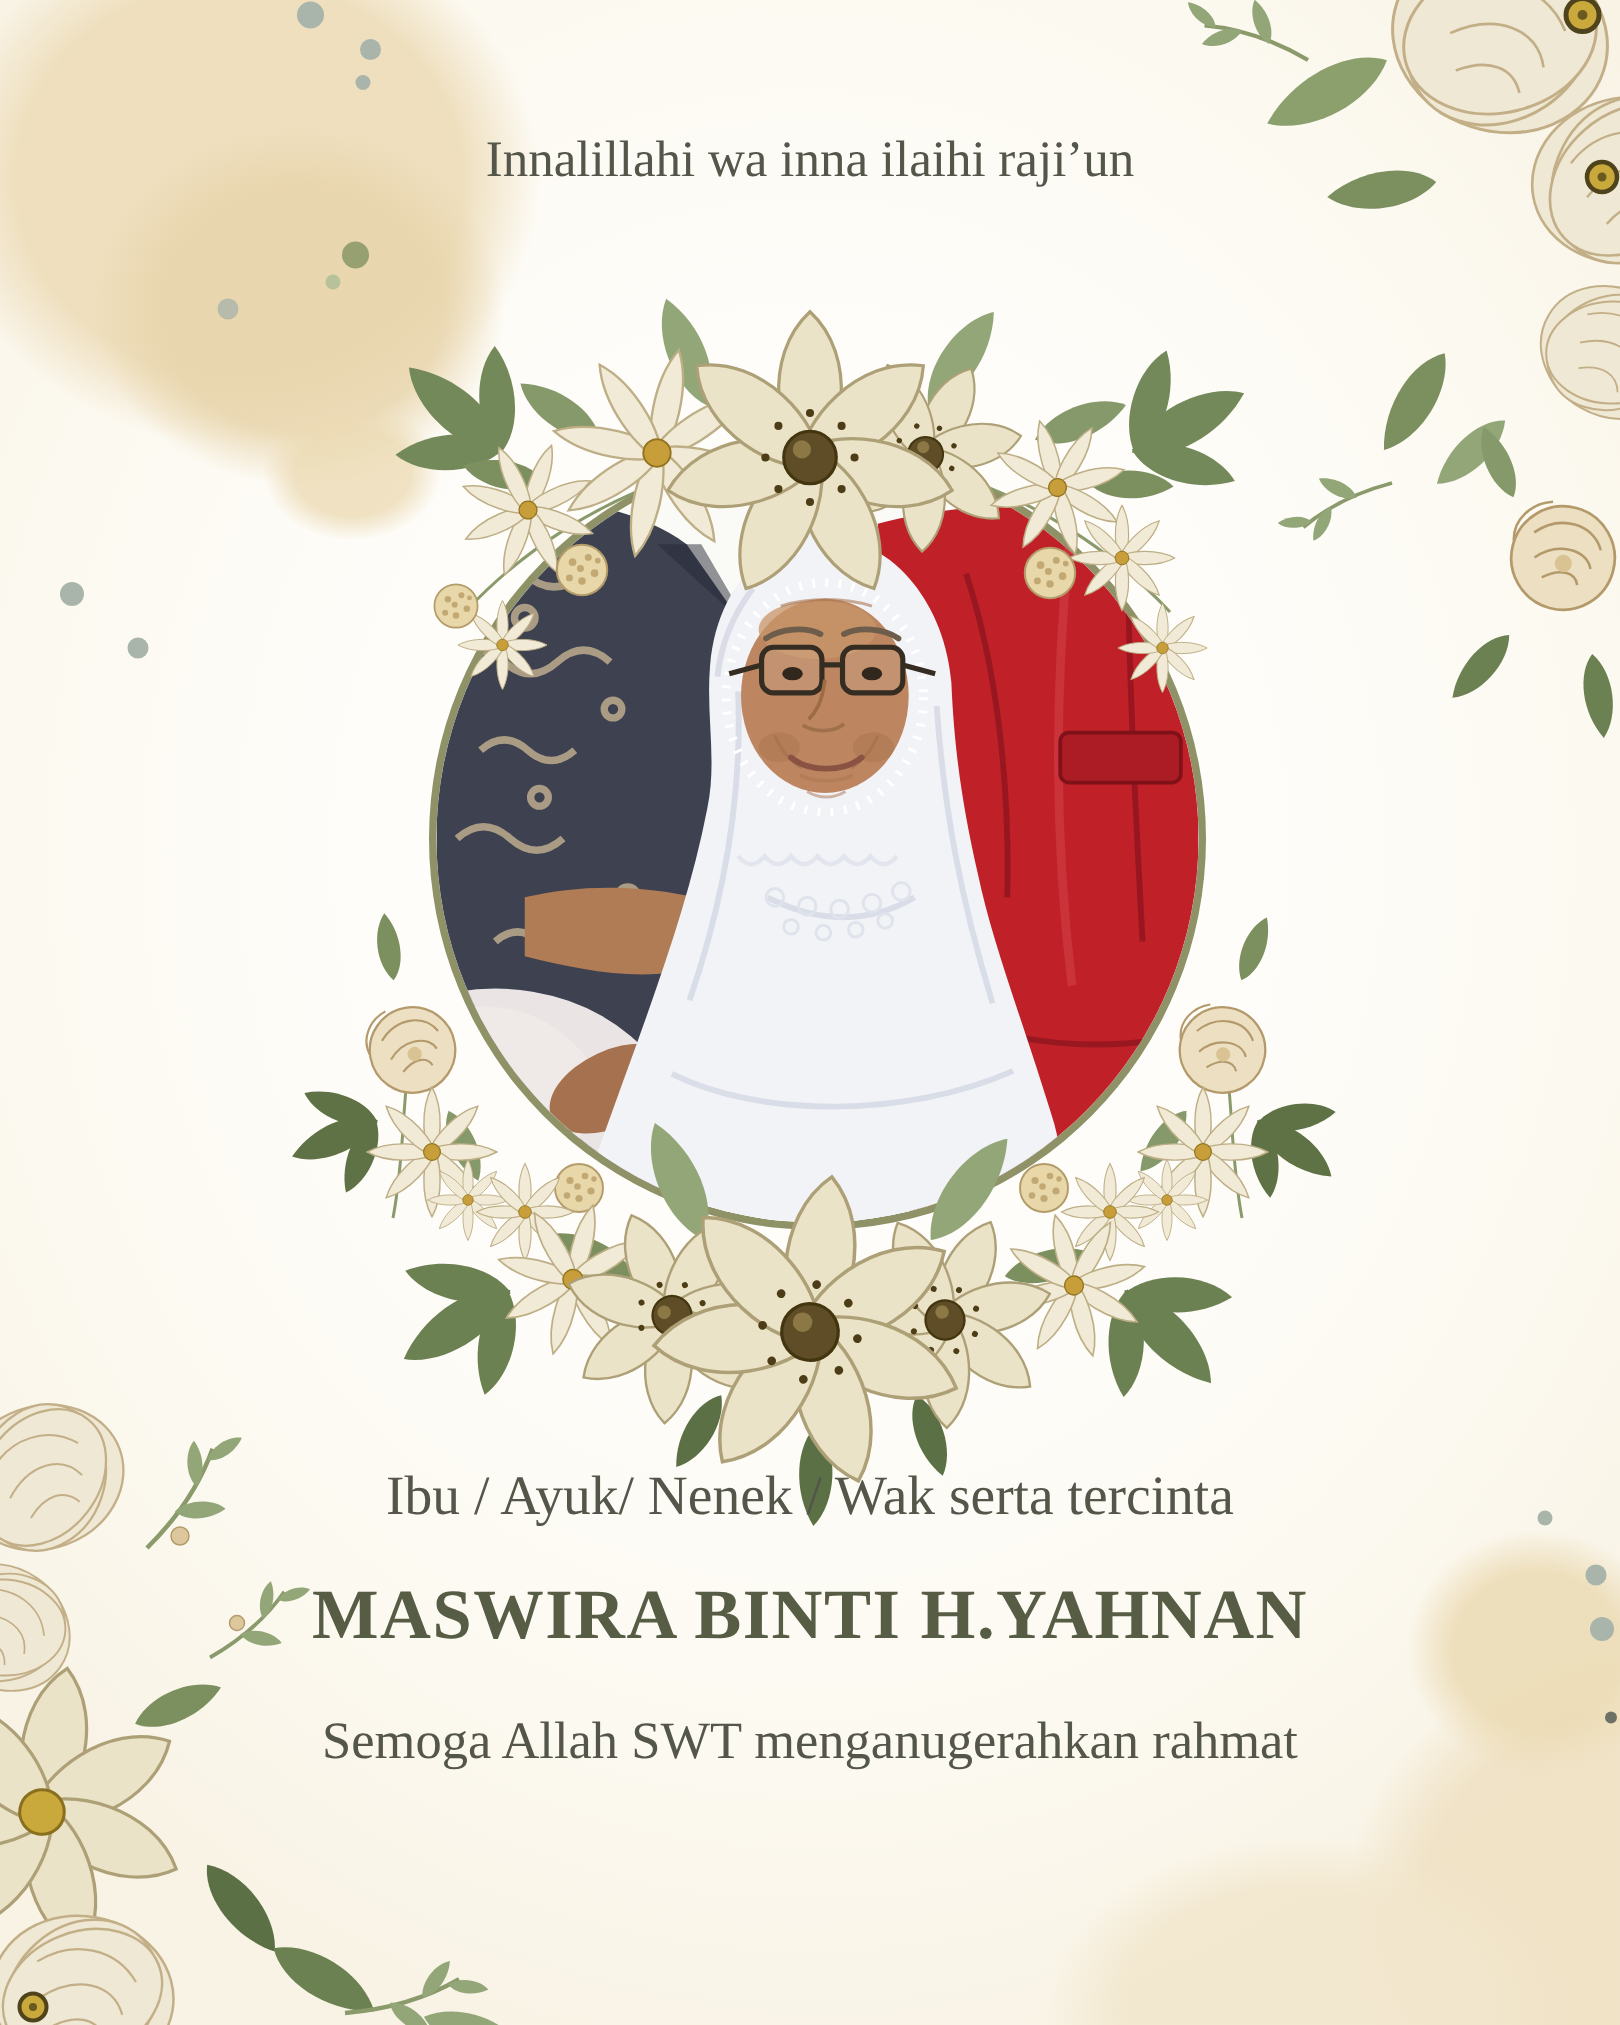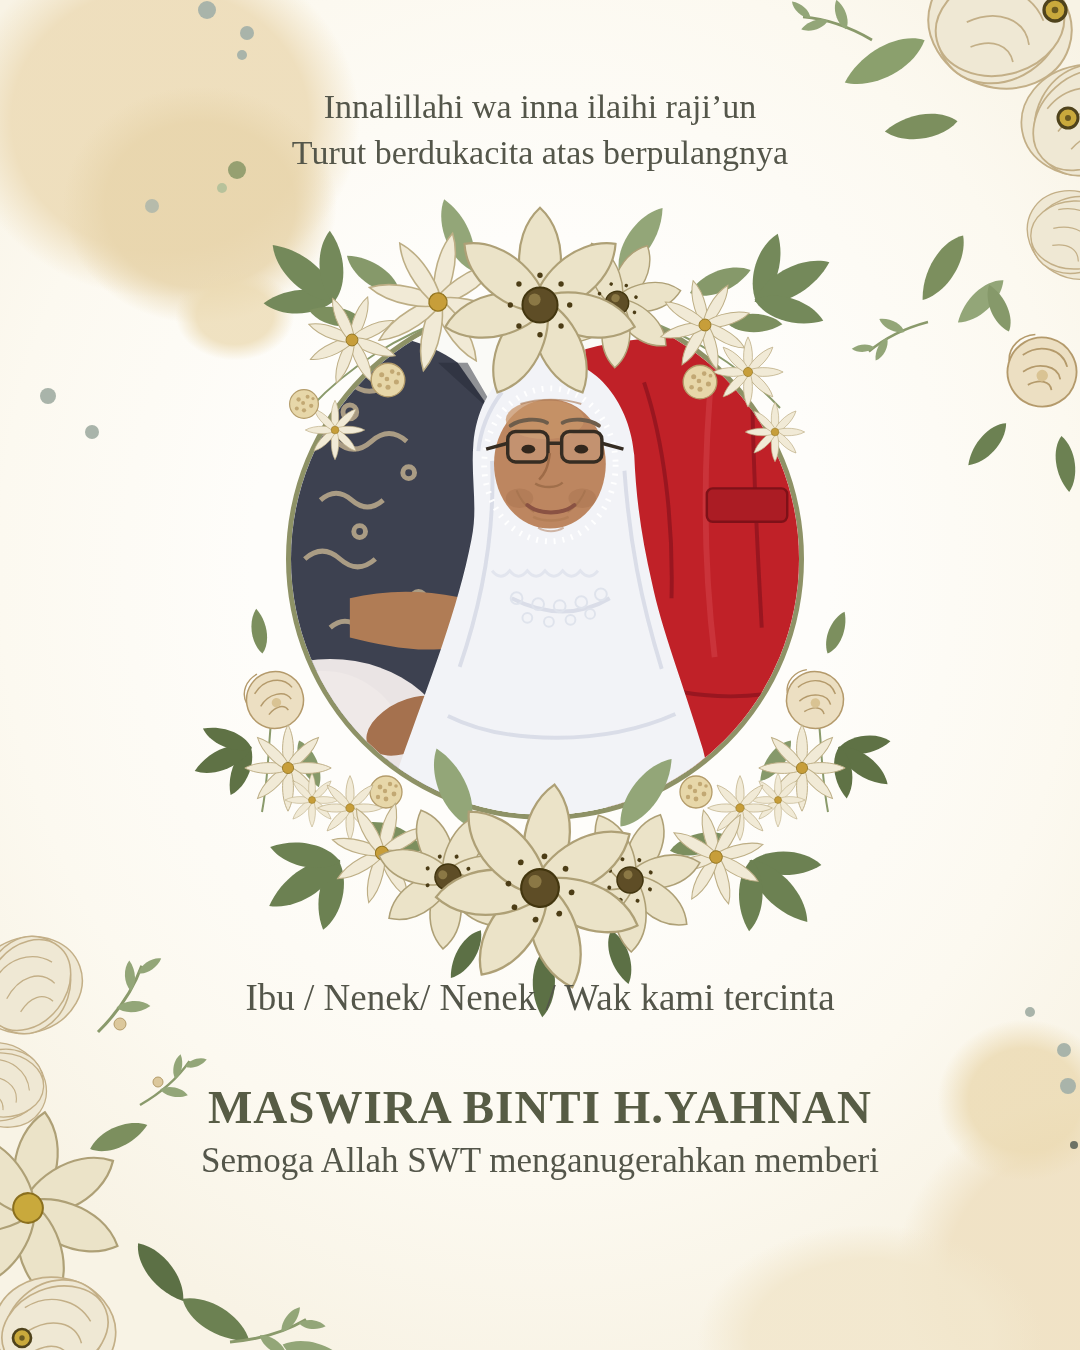--- a/index.html
+++ b/index.html
@@ -12,21 +12,21 @@
   .wash{position:absolute;border-radius:50%;pointer-events:none;}
   #wash-tl1{left:-110px;top:-120px;width:540px;height:480px;background:radial-gradient(closest-side,rgba(238,222,188,.97) 55%,rgba(238,222,188,0) 74%);}
   #wash-tl2{left:10px;top:40px;width:380px;height:330px;background:radial-gradient(closest-side,rgba(232,213,172,.85) 50%,rgba(232,213,172,0) 72%);}
   #wash-tl3{left:150px;top:250px;width:170px;height:130px;background:radial-gradient(closest-side,rgba(236,219,180,.8) 45%,rgba(236,219,180,0) 70%);}
   #wash-br1{left:830px;top:1040px;width:520px;height:470px;background:radial-gradient(closest-side,rgba(240,226,197,.97) 55%,rgba(240,226,197,0) 75%);}
   #wash-br2{left:630px;top:1180px;width:480px;height:320px;background:radial-gradient(closest-side,rgba(242,231,205,.9) 50%,rgba(242,231,205,0) 72%);}
   #wash-br3{left:900px;top:985px;width:250px;height:230px;background:radial-gradient(closest-side,rgba(236,219,180,.85) 45%,rgba(236,219,180,0) 70%);}
   .txt{position:absolute;left:0;width:100%;text-align:center;z-index:6;}
   .opening{top:84px;font-size:34px;line-height:46px;}
   .relation{top:976px;font-size:37px;}
-  .name{top:1080px;font-size:47px;font-weight:bold;letter-spacing:1px;color:var(--name-text,#575c45);}
+  .name{top:1050px;font-size:47px;font-weight:bold;letter-spacing:1px;color:var(--name-text,#575c45);}
   .prayer{top:1138px;font-size:35px;line-height:46px;}
   .photo-frame{
     position:absolute;left:286px;top:298px;width:518px;height:522px;box-sizing:border-box;
     border:5px solid var(--frame,#8e9266);border-radius:50%;overflow:hidden;background:#fbfbf8;z-index:2;
   }
   .photo-frame svg{display:block;width:100%;height:100%;}
   #decor{position:absolute;left:0;top:0;z-index:4;pointer-events:none;}
 </style>
 </head>
 <body>
@@ -35,21 +35,20 @@
 
   <div class="wash" id="wash-tl1"></div>
   <div class="wash" id="wash-tl2"></div>
   <div class="wash" id="wash-tl3"></div>
   <div class="wash" id="wash-br1"></div>
   <div class="wash" id="wash-br2"></div>
   <div class="wash" id="wash-br3"></div>
 
   <div class="txt opening">
     <div>Innalillahi wa inna ilaihi raji’un</div>
-    <div>Turut berdukacita atas berpulangnya</div>
   </div>
 
   <figure class="photo-frame" style="margin:0">
     <svg viewBox="0 0 518 520" role="img" aria-label="Elderly woman wearing glasses and a white prayer veil, between a person in batik and a person in red">
       <rect width="518" height="520" fill="#fafaf7"></rect>
 
       <path d="M0,30 C60,22 130,30 170,60 L205,110 L210,240 L150,520 L0,520 Z" fill="#3d4150"></path>
       <path d="M150,60 L205,110 L210,250 L170,420 L120,520 L170,520 L215,300 L215,120 L180,60 Z" fill="#262a35" opacity="0.5"></path>
       <g stroke="#c6b392" stroke-width="5" fill="none" opacity="0.8">
         <path d="M20,80 q20,-18 40,0 t40,0"></path>
@@ -335,19 +334,19 @@
       <use href="#g-sprig" transform="translate(230,1342) rotate(70) scale(1.2)"></use>
       <use href="#p-leaf" fill="#93a678" transform="translate(285,1345) rotate(100) scale(1.2)"></use>
       <use href="#g-peony" transform="translate(28,985) rotate(-20) scale(0.95)"></use>
       <use href="#g-peony" transform="translate(2,1085) rotate(35) scale(0.8)"></use>
       <use href="#g-bigflower-gold" transform="translate(28,1208) rotate(10) scale(1.35)"></use>
       <use href="#g-peony" transform="translate(55,1330) rotate(10) scale(1.05)"></use>
       <use href="#g-anemcenter" transform="translate(22,1338) scale(0.9)"></use>
     </g>
   </svg>
 
-  <div class="txt relation">Ibu / Nenek/ Nenek / Wak kami tercinta</div>
+  <div class="txt relation">Ibu / Ayuk/ Nenek / Wak serta tercinta</div>
   <h1 class="txt name" style="margin:0">MASWIRA BINTI H.YAHNAN</h1>
   <div class="txt prayer">
-    <div>Semoga Allah SWT menganugerahkan memberi</div>
+    <div>Semoga Allah SWT menganugerahkan rahmat</div>
   </div>
 
 </div>
 
 </body></html>

